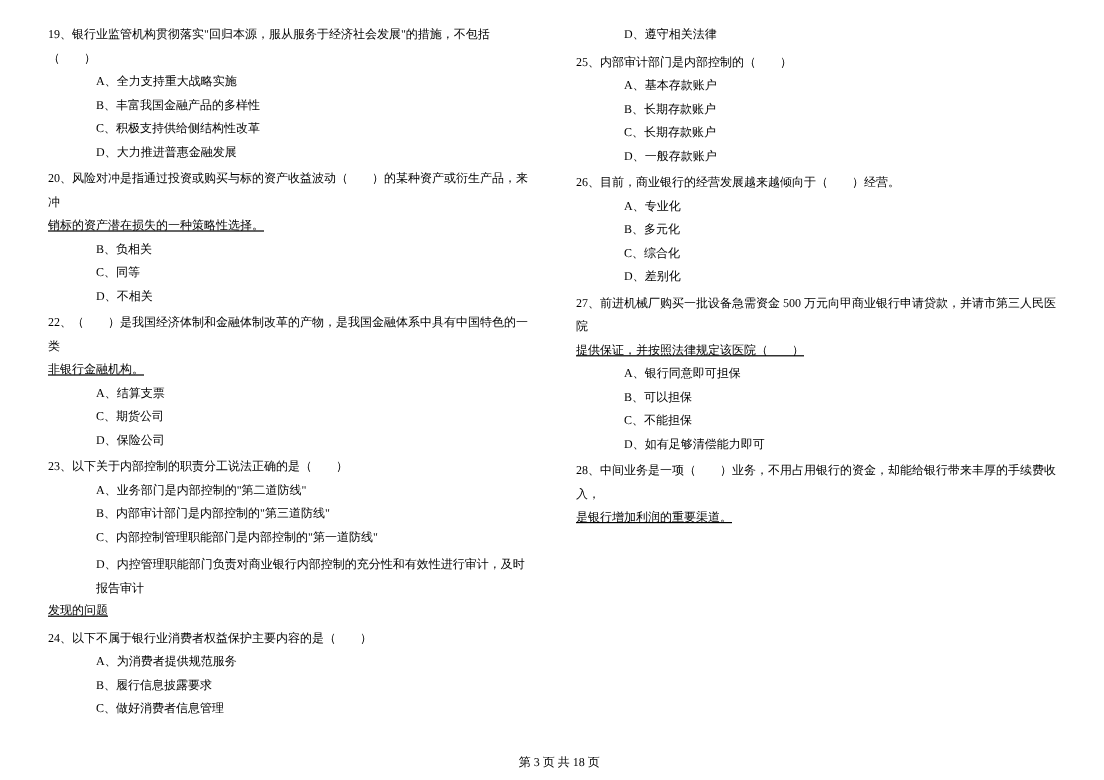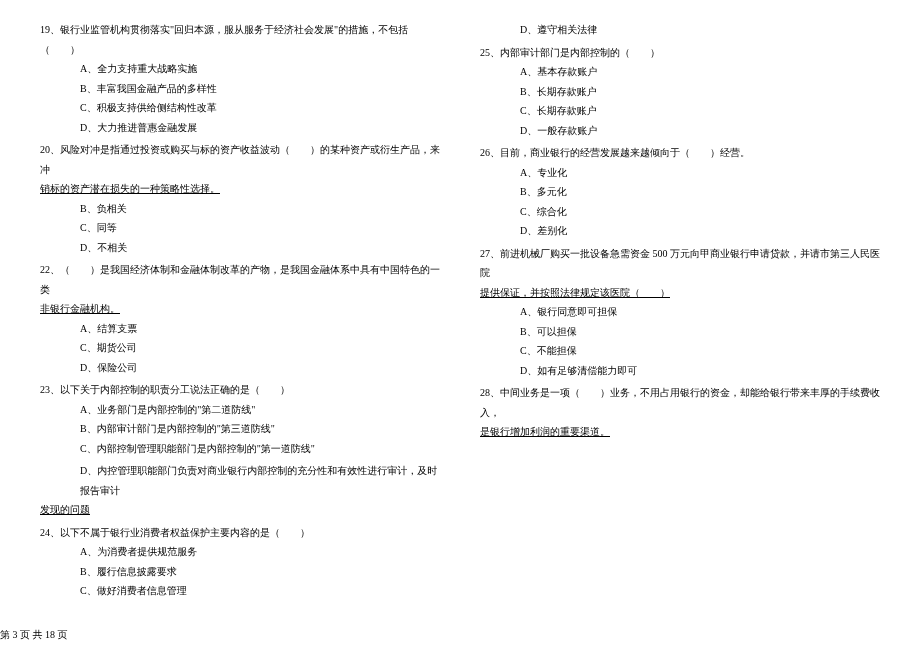--- a/index.html
+++ b/index.html
@@ -35,22 +35,23 @@
       line-height: 1.95;
     }
     .continuation {
       text-indent: 0;
       line-height: 1.95;
       text-decoration: underline;
     }
     .footer {
       position: absolute;
       bottom: 8px;
-      left: 0;
+      left: 12px;
       right: 0;
+      text-align: center;
       font-size: 10px;
     }
   </style>
 </head>
 <body>
 
 <div class="content">
   <div class="question">
     <div class="question-text"><span>19</span>、<span>银行业监管机构贯彻落实"回归本源，服从服务于经济社会发展"的措施，不包括（　　）</span></div>
     <div class="option">A、全力支持重大战略实施</div>

